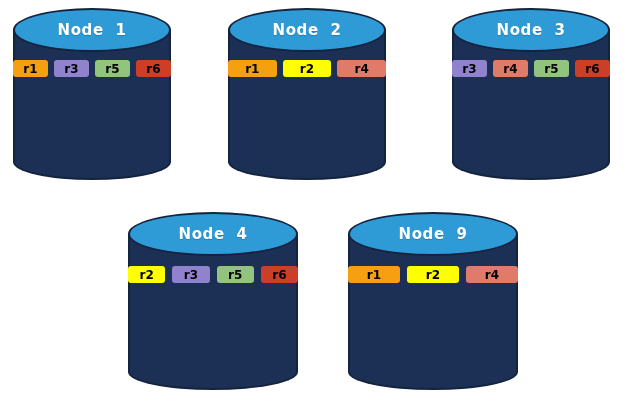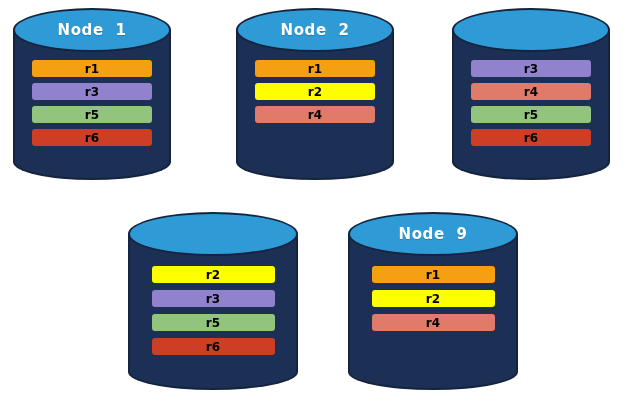--- a/index.html
+++ b/index.html
@@ -59,21 +59,21 @@
     text-shadow: 0 1px 1px rgba(0,0,0,0.18);
   }
 
   
   .shards {
     position: absolute;
     left: 0;
     width: 100%;
     z-index: 2;
     display: flex;
-    flex-direction: column;
+    flex-direction: row;
     align-items: center;
     box-sizing: border-box;
   }
   .shard {
     height: 17px;
     border-radius: 3px;
     display: flex;
     align-items: center;
     justify-content: center;
     color: #000000;
@@ -91,43 +91,45 @@
       <div class="cyl-body" style="height: 150px; background: rgb(28, 47, 84); border-top: none; border-right: 2px solid rgb(20, 36, 63); border-bottom: 2px solid rgb(20, 36, 63); border-left: 2px solid rgb(20, 36, 63); border-image: initial;"></div>
       <div class="cyl-top" style="background: rgb(46, 155, 214); border-color: rgb(20, 36, 63);"></div>
       <div class="node-label" style="color: rgb(255, 255, 255);">Node  1</div>
       <div class="shards" style="top: 52px; gap: 6px;">
         <div class="shard" style="width: 120px; background: rgb(245, 160, 17); color: rgb(0, 0, 0);">r1</div>
         <div class="shard" style="width: 120px; background: rgb(145, 130, 206); color: rgb(0, 0, 0);">r3</div>
         <div class="shard" style="width: 120px; background: rgb(147, 196, 125); color: rgb(0, 0, 0);">r5</div>
         <div class="shard" style="width: 120px; background: rgb(204, 63, 38); color: rgb(0, 0, 0);">r6</div>
       </div>
     </div>
-    <div class="node" style="left: 236px; top: 8px; width: 158px; height: 172px;">
+    <div class="node" style="left: 228px; top: 8px; width: 158px; height: 172px;">
       <div class="cyl-body" style="height: 150px; background: rgb(28, 47, 84); border-top: none; border-right: 2px solid rgb(20, 36, 63); border-bottom: 2px solid rgb(20, 36, 63); border-left: 2px solid rgb(20, 36, 63); border-image: initial;"></div>
       <div class="cyl-top" style="background: rgb(46, 155, 214); border-color: rgb(20, 36, 63);"></div>
       <div class="node-label" style="color: rgb(255, 255, 255);">Node  2</div>
       <div class="shards" style="top: 52px; gap: 6px;">
         <div class="shard" style="width: 120px; background: rgb(245, 160, 17); color: rgb(0, 0, 0);">r1</div>
         <div class="shard" style="width: 120px; background: rgb(255, 255, 0); color: rgb(0, 0, 0);">r2</div>
         <div class="shard" style="width: 120px; background: rgb(224, 123, 106); color: rgb(0, 0, 0);">r4</div>
       </div>
     </div>
     <div class="node" style="left: 452px; top: 8px; width: 158px; height: 172px;">
       <div class="cyl-body" style="height: 150px; background: rgb(28, 47, 84); border-top: none; border-right: 2px solid rgb(20, 36, 63); border-bottom: 2px solid rgb(20, 36, 63); border-left: 2px solid rgb(20, 36, 63); border-image: initial;"></div>
       <div class="cyl-top" style="background: rgb(46, 155, 214); border-color: rgb(20, 36, 63);"></div>
+      <div class="node-label" style="color: rgb(255, 255, 255);">Node  3</div>
       <div class="shards" style="top: 52px; gap: 6px;">
         <div class="shard" style="width: 120px; background: rgb(145, 130, 206); color: rgb(0, 0, 0);">r3</div>
         <div class="shard" style="width: 120px; background: rgb(224, 123, 106); color: rgb(0, 0, 0);">r4</div>
         <div class="shard" style="width: 120px; background: rgb(147, 196, 125); color: rgb(0, 0, 0);">r5</div>
         <div class="shard" style="width: 120px; background: rgb(204, 63, 38); color: rgb(0, 0, 0);">r6</div>
       </div>
     </div>
     <div class="node" style="left: 128px; top: 212px; width: 170px; height: 178px;">
       <div class="cyl-body" style="height: 156px; background: rgb(28, 47, 84); border-top: none; border-right: 2px solid rgb(20, 36, 63); border-bottom: 2px solid rgb(20, 36, 63); border-left: 2px solid rgb(20, 36, 63); border-image: initial;"></div>
       <div class="cyl-top" style="background: rgb(46, 155, 214); border-color: rgb(20, 36, 63);"></div>
+      <div class="node-label" style="color: rgb(255, 255, 255);">Node  4</div>
       <div class="shards" style="top: 54px; gap: 7px;">
         <div class="shard" style="width: 123px; background: rgb(255, 255, 0); color: rgb(0, 0, 0);">r2</div>
         <div class="shard" style="width: 123px; background: rgb(145, 130, 206); color: rgb(0, 0, 0);">r3</div>
         <div class="shard" style="width: 123px; background: rgb(147, 196, 125); color: rgb(0, 0, 0);">r5</div>
         <div class="shard" style="width: 123px; background: rgb(204, 63, 38); color: rgb(0, 0, 0);">r6</div>
       </div>
     </div>
     <div class="node" style="left: 348px; top: 212px; width: 170px; height: 178px;">
       <div class="cyl-body" style="height: 156px; background: rgb(28, 47, 84); border-top: none; border-right: 2px solid rgb(20, 36, 63); border-bottom: 2px solid rgb(20, 36, 63); border-left: 2px solid rgb(20, 36, 63); border-image: initial;"></div>
       <div class="cyl-top" style="background: rgb(46, 155, 214); border-color: rgb(20, 36, 63);"></div>

